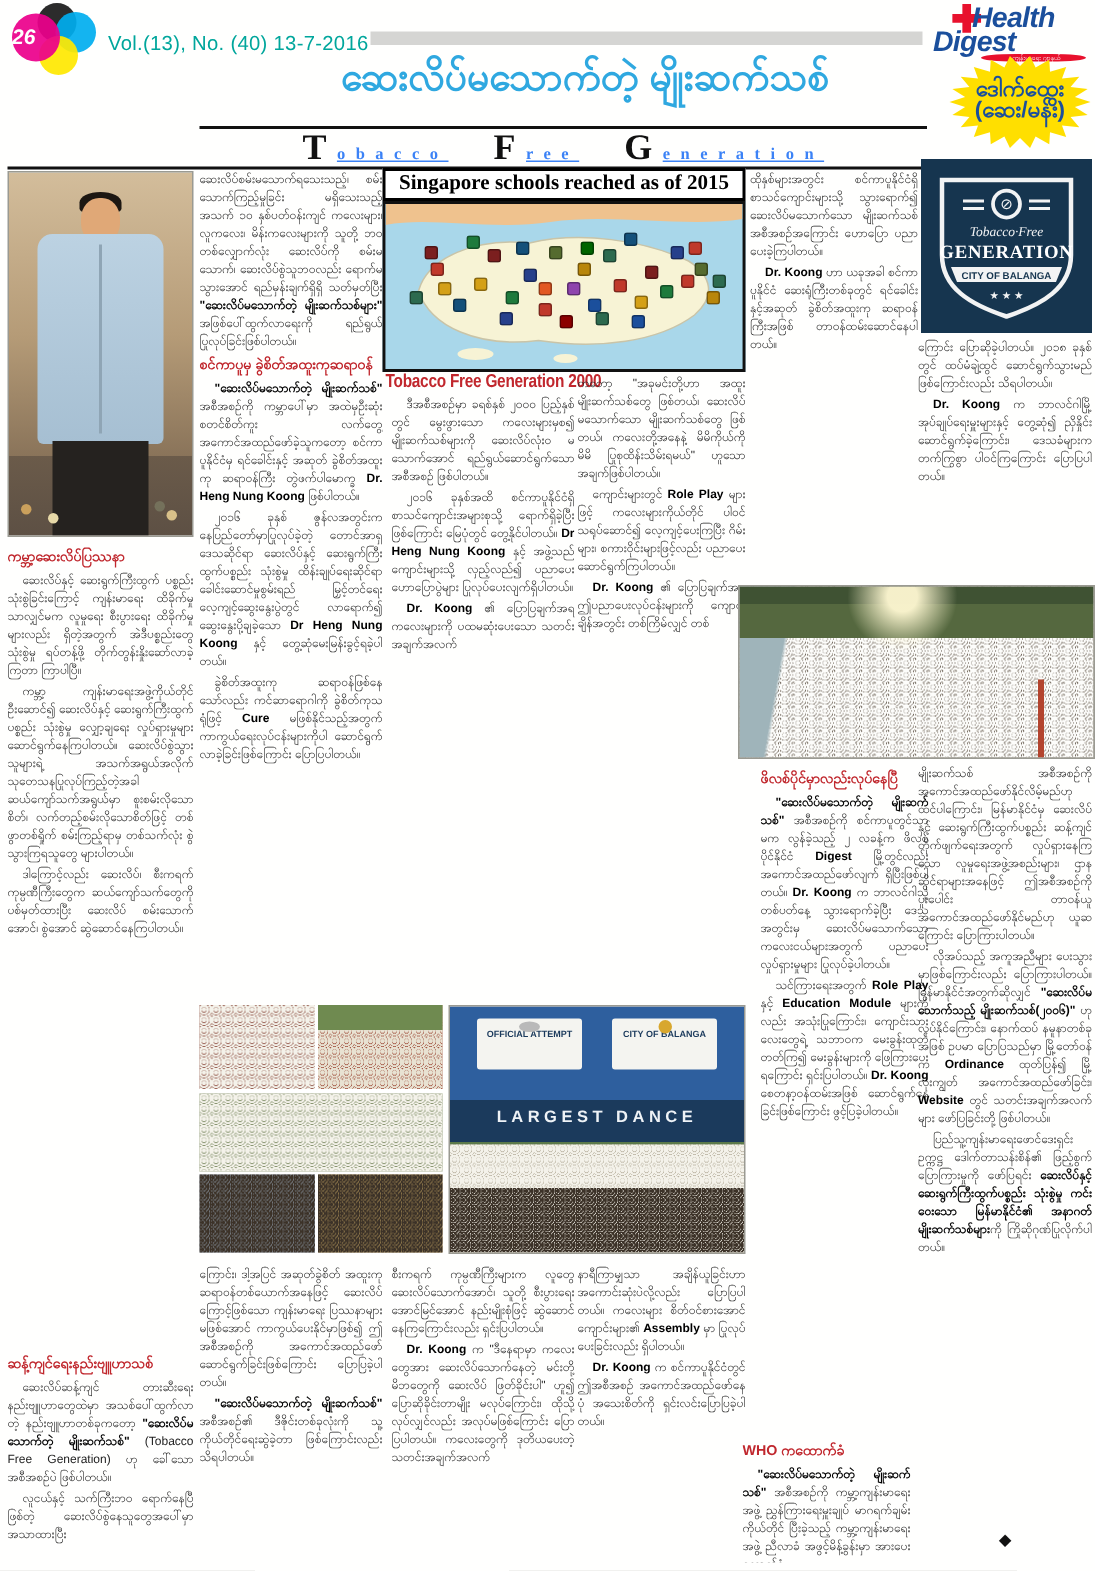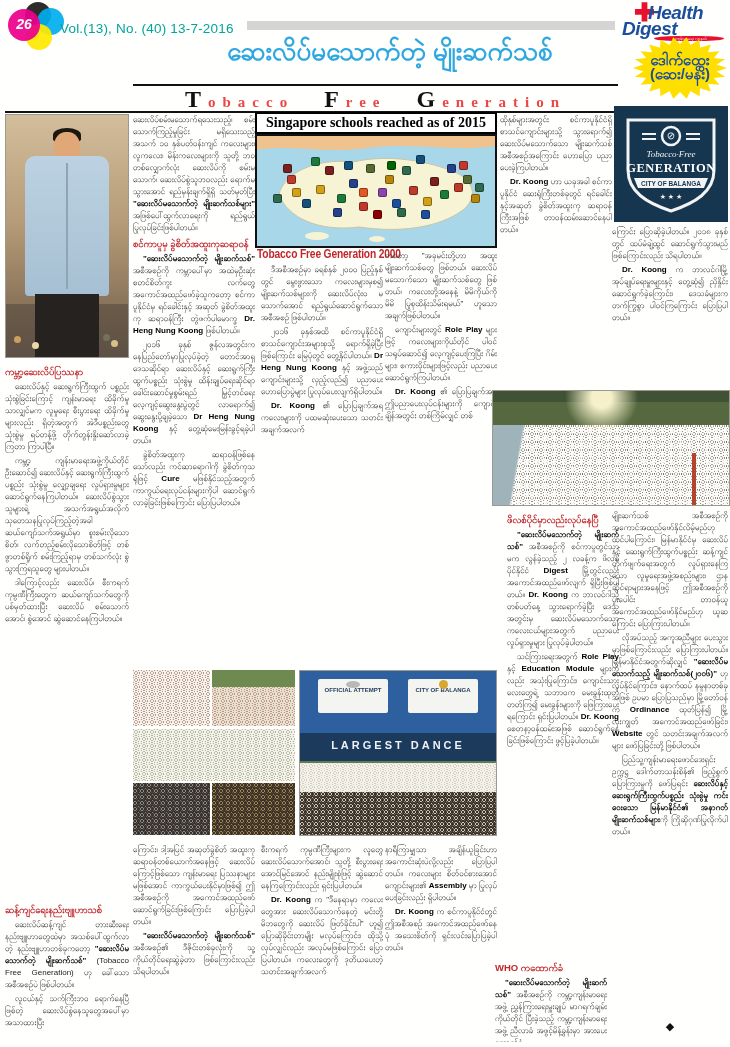--- a/index.html
+++ b/index.html
@@ -6,39 +6,39 @@
   .page{position:relative;width:730px;height:1047px;margin:0 auto;background:#fffffe;overflow:hidden;}
   .abs{position:absolute;}
 
   
   .cmyk{width:60px;height:52px;}
   .cmyk i{position:absolute;border-radius:50%;opacity:.92;}
   .c-k{width:26px;height:26px;background:#1a1a1a;left:17px;top:0;}
   .c-c{width:27px;height:27px;background:#00aeef;left:29px;top:6px;}
   .c-y{width:26px;height:26px;background:#ffe800;left:18px;top:22px;}
   .c-m{width:32px;height:32px;background:#ec008c;left:0;top:7px;}
-  .c-m span{position:absolute;width:100%;text-align:center;top:7px;color:#fff;font-weight:bold;font-size:14px;}
+  .c-m span{position:absolute;width:100%;text-align:left;top:7px;color:#fff;font-weight:bold;font-size:14px;}
   .issue{color:#00a69c;font-size:13.5px;letter-spacing:.2px;}
   .graybar{background:#d5d5d3;height:9px;}
   .hd-logo{width:112px;height:48px;}
   .hd-cross{position:absolute;left:20px;top:-4px;color:#e8112d;font-size:25px;font-weight:bold;}
   .hd-t1{position:absolute;left:34px;top:0;color:#1b4f9c;font-style:italic;font-weight:bold;font-size:19px;letter-spacing:-.5px;}
   .hd-t2{position:absolute;left:8px;top:16px;color:#1b4f9c;font-style:italic;font-weight:bold;font-size:19px;letter-spacing:-.5px;}
   .hd-swoosh{position:absolute;left:40px;top:34px;width:70px;height:5px;background:#e8112d;border-radius:40%/60%;}
   .hd-tag{position:absolute;left:44px;top:33.5px;width:66px;color:#fff;font-size:4.5px;text-align:center;line-height:5px;}
 
   
   .headmm{width:500px;text-align:center;color:#2fa8e0;font-weight:bold;font-size:26px;line-height:40px;letter-spacing:0;}
   .star-txt{position:absolute;width:100%;text-align:center;color:#1b4f9c;font-weight:bold;font-size:15px;line-height:12px;}
   .rule{background:#111;}
   .rule-blue{background:#2fa8e0;}
   .tfg-row{display:flex;justify-content:center;gap:30px;font-family:"Liberation Serif",serif;}
   .tfg-word{white-space:nowrap;}
   .tfg-ini{font-size:24px;font-weight:bold;color:#111;letter-spacing:7px;}
-  .tfg-rest{font-size:15px;font-weight:bold;color:#ef4444;letter-spacing:7px;}
+  .tfg-rest{font-size:11px;font-weight:bold;color:#3b82f6;letter-spacing:7px;text-decoration:underline;}
 
   
   .colseg{position:absolute;overflow:hidden;font-size:8px;line-height:1.5;color:#222;text-align:justify;}
   .bodyp{margin:0 0 2px;text-indent:10px;}
   .bodyp.noind{text-indent:0;}
   .bodyp b{color:#000;}
   .colhead{color:#c0272d;font-weight:bold;font-size:9.5px;margin:3px 0 2px;text-indent:0;text-align:left;}
 
   
   .map-title{border:2px solid #000;background:#fff;text-align:center;font-family:"Liberation Serif",serif;font-weight:bold;font-size:14px;line-height:18px;}
@@ -84,21 +84,21 @@
 <div class="page">
 
   <div class="abs cmyk" style="left:8px;top:2px;">
     <i class="c-k"></i>
     <i class="c-c"></i>
     <i class="c-y"></i>
     <i class="c-m">
         <span>26</span>
       </i>
   </div>
-  <div class="abs issue" style="left:60px;top:21px;">Vol.(13), No. (40) 13-7-2016</div>
+  <div class="abs issue" style="left:72px;top:21px;">Vol.(13), No. (40) 13-7-2016</div>
   <div class="abs graybar" style="left:247px;top:21px;width:368px;"></div>
   <div class="abs hd-logo" style="left:614px;top:2px;">
     <span class="hd-cross">✚</span>
     <span class="hd-t1">Health</span>
     <span class="hd-t2">Digest</span>
     <span class="hd-swoosh"></span>
     <span class="hd-tag">ကျန်းမာရေး ဂျာနယ်</span>
   </div>
 
   <div class="abs headmm" style="left:140px;top:31px;">ဆေးလိပ်မသောက်တဲ့ မျိုးဆက်သစ်</div>

